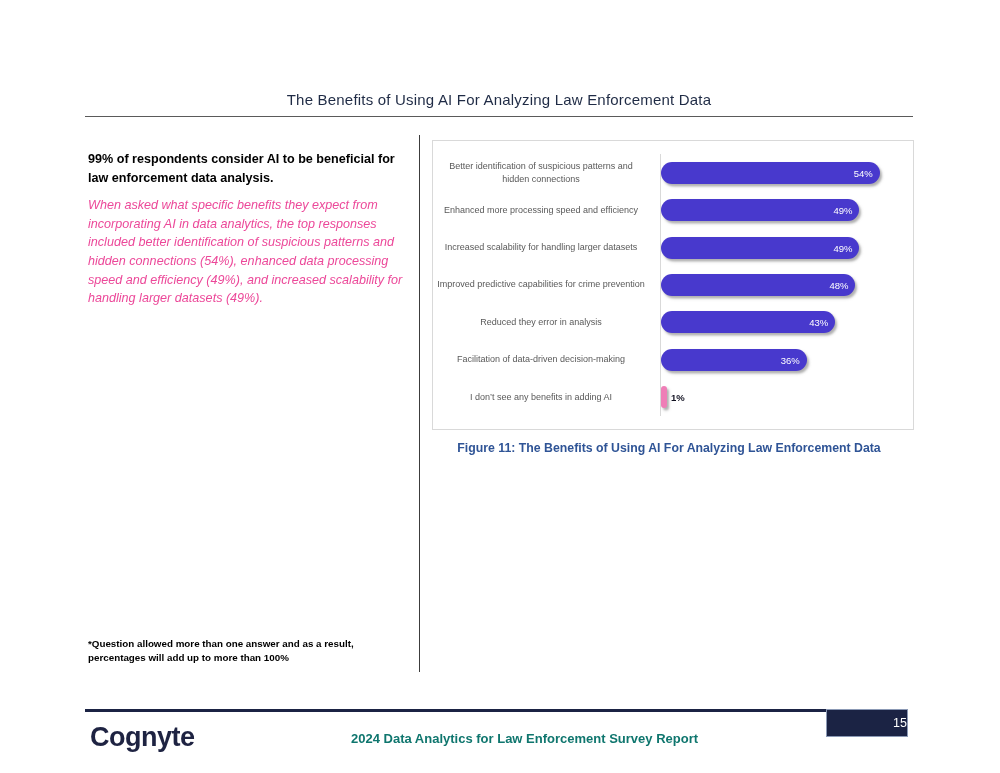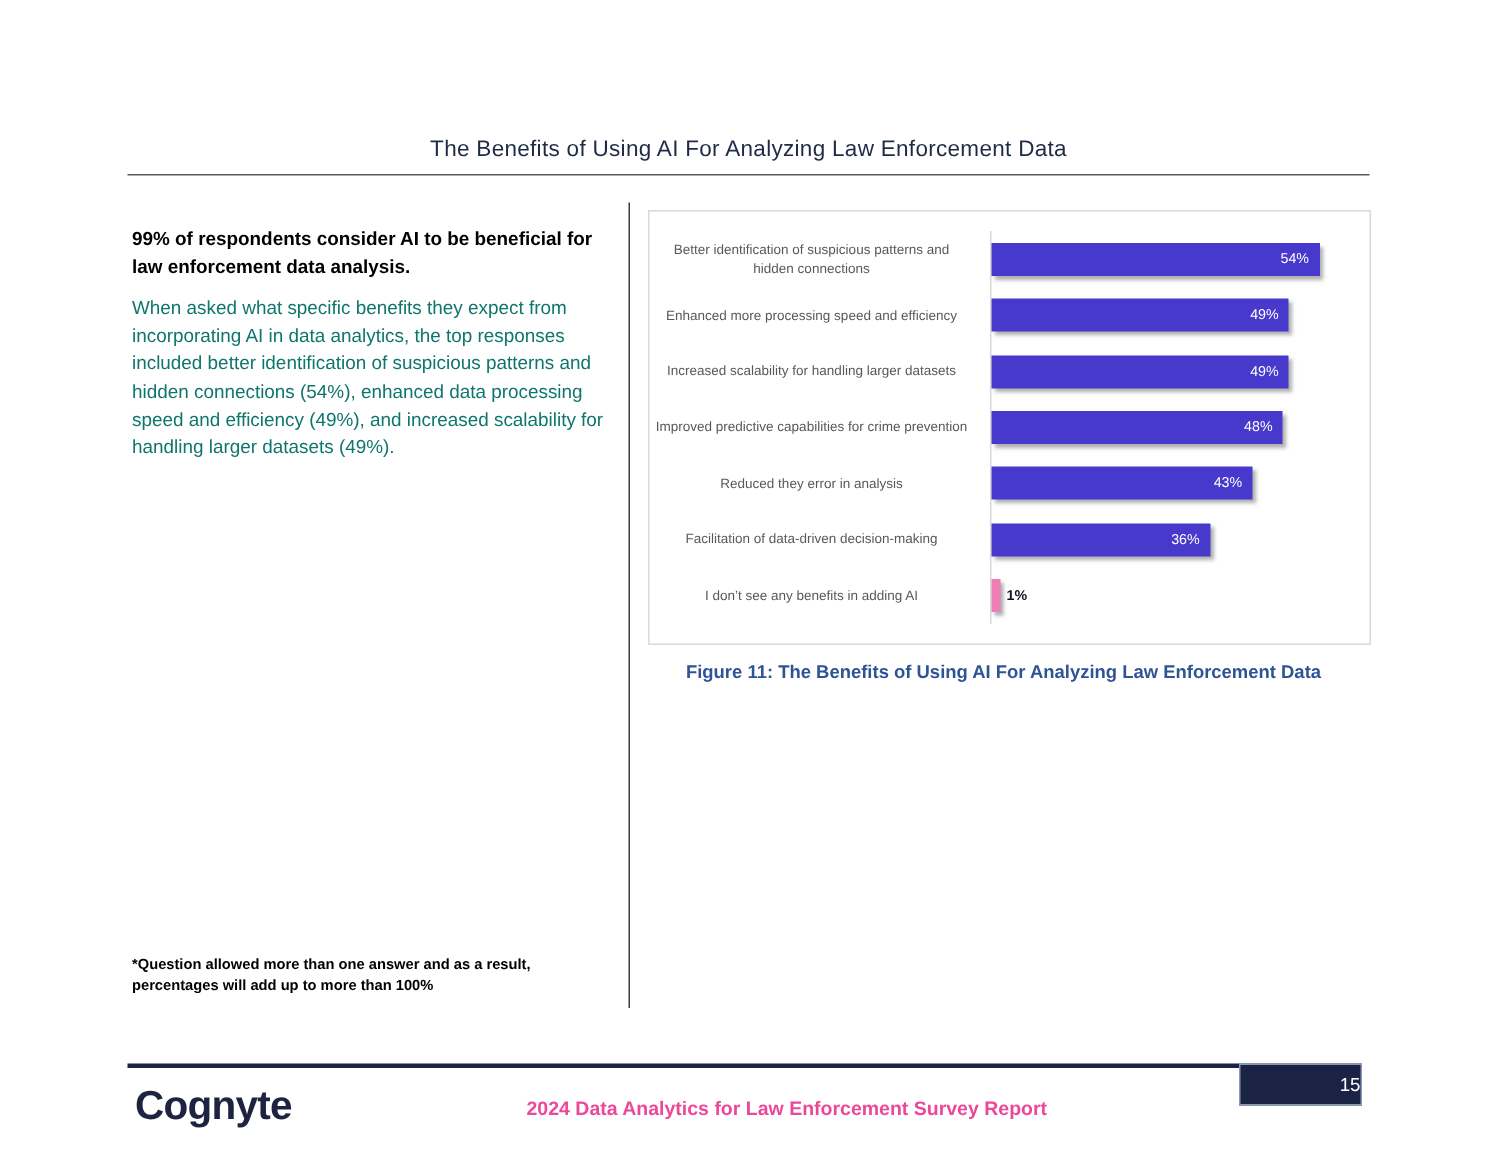--- a/index.html
+++ b/index.html
@@ -27,21 +27,21 @@
     background: #5a5a5a;
   }
 
   
   .left-col { position: absolute; left: 88px; top: 139px; width: 326px; }
   .lead {
     font-size: 12.6px; font-weight: bold; line-height: 18.6px; color: #000;
     margin: 11px 0 9px 0;
   }
   .body-par {
-    font-size: 12.6px; line-height: 18.6px; color: #0f766e; margin: 0;
+    font-size: 12.6px; line-height: 18.6px; color: #ec4899; margin: 0; font-style: italic;
   }
   .footnote {
     position: absolute; left: 88px; top: 637px; width: 300px;
     font-size: 9.8px; font-weight: 600; line-height: 13.5px; color: #000;
   }
 
   
   .v-divider {
     position: absolute; left: 419px; top: 135px; width: 1px; height: 537px;
     background: #3c3c3c;
@@ -65,20 +65,21 @@
     font-size: 9px; line-height: 13px; color: #595959;
   }
   .cat-label.wrap { text-align: center; }
   .bar-track {
     border-left: 1px solid #d9d9d9;
     display: flex; align-items: center; position: relative;
   }
   .bar {
     height: 22px; position: relative; min-width: 6px;
     box-shadow: 2px 2.5px 2.5px rgba(110,110,110,0.55);
+    border-radius: 11px;
   }
   .value-label { font-size: 9.5px; }
   .value-label.inside {
     position: absolute; right: 7px; top: 50%; transform: translateY(-50%);
     color: #ffffff;
   }
   .value-label.outside {
     margin-left: 4px; color: #101020; font-weight: bold;
   }
 
@@ -98,21 +99,21 @@
     display: flex; align-items: center; justify-content: flex-end;
     color: #ffffff; font-size: 12.5px;
   }
   .logo {
     position: absolute; left: 90px; top: 722px;
     font-size: 27px; font-weight: bold; letter-spacing: -0.5px;
     color: #1e2342;
   }
   .footer-title {
     position: absolute; left: 351px; top: 731px;
-    font-size: 13px; font-weight: bold; color: #ec4899; white-space: nowrap; text-align: center;
+    font-size: 13px; font-weight: bold; color: #0f766e; white-space: nowrap; text-align: center;
   }
 </style>
 </head>
 <body>
 
 <div class="page">
 
   <div class="doc-title">The Benefits of Using AI For Analyzing Law Enforcement Data</div>
   <div class="title-rule"></div>
 

